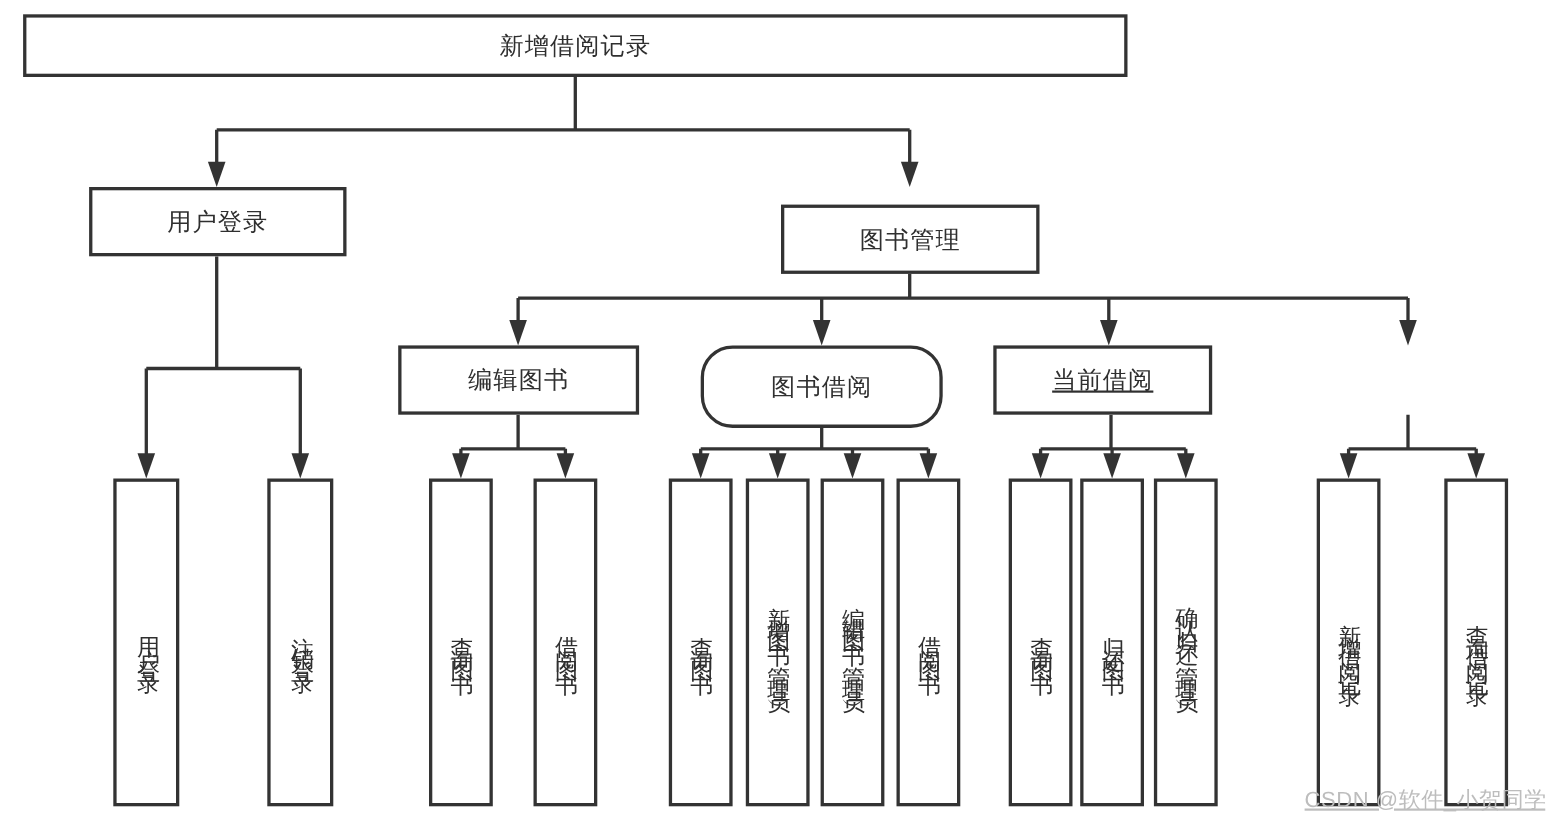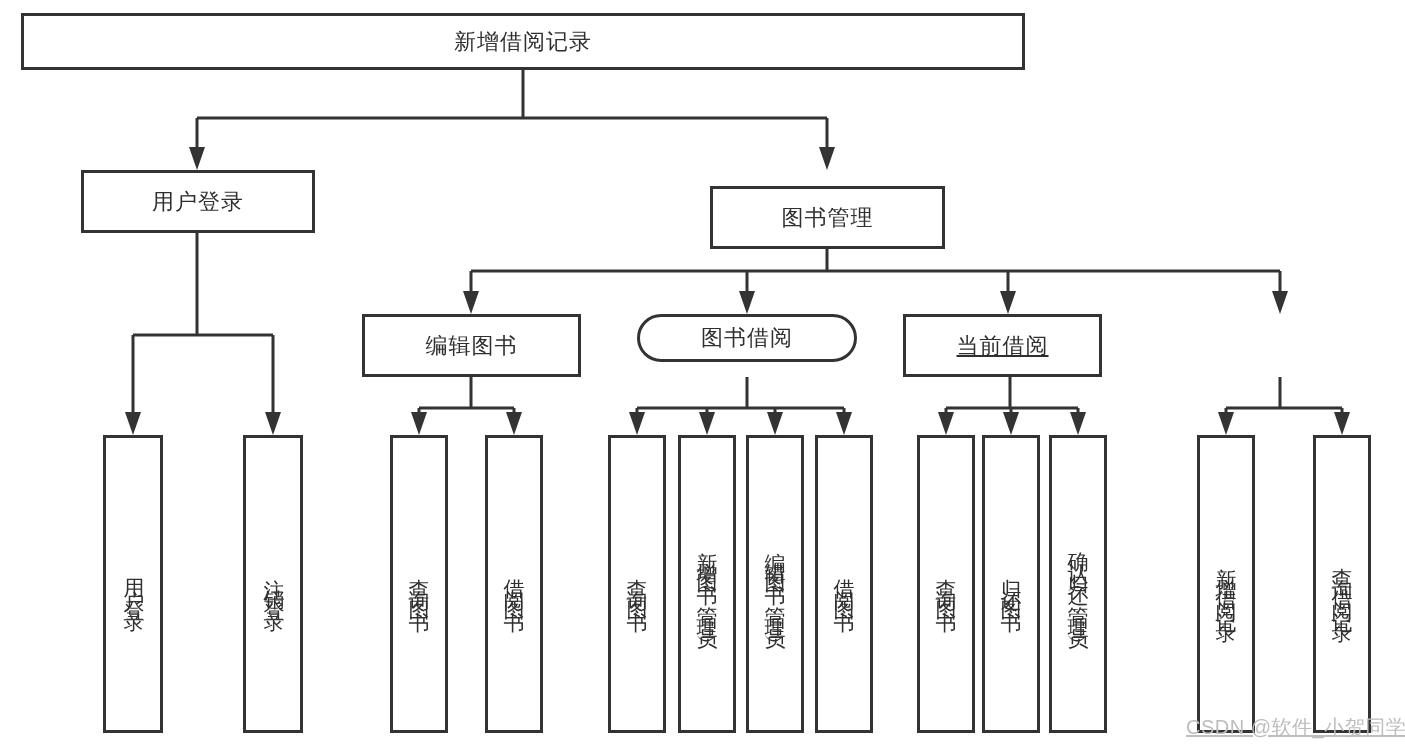--- a/index.html
+++ b/index.html
@@ -85,21 +85,21 @@
       <polygon points="1334,412 1350,412 1342,435"></polygon>
     </g>
   </svg>
 
   <div class="node" style="left:21px; top:13px; width:1004px; height:57px;">新增借阅记录</div>
 
   <div class="node" style="left:81px; top:170px; width:234px; height:63px;">用户登录</div>
   <div class="node" style="left:710px; top:170px; width:235px; height:63px;margin-top:16px;">图书管理</div>
 
   <div class="node" style="left:362px; top:314px; width:219px; height:63px;">编辑图书</div>
-  <div class="node" style="left:637px; top:314px; width:220px; height:48px;border-radius:29px;">图书借阅</div>
+  <div class="node" style="left:637px; top:314px; width:220px; height:75px;border-radius:29px;">图书借阅</div>
   <div class="node" style="left:903px; top:314px; width:199px; height:63px;text-decoration:underline;">当前借阅</div>
 
   <div class="node vertical" style="left:103px; top:435px; width:60px; height:298px;">用户登录</div>
   <div class="node vertical" style="left:243px; top:435px; width:60px; height:298px;">注销登录</div>
 
   <div class="node vertical" style="left:390px; top:435px; width:58px; height:298px;">查询图书</div>
   <div class="node vertical" style="left:485px; top:435px; width:58px; height:298px;">借阅图书</div>
 
   <div class="node vertical" style="left:608px; top:435px; width:58px; height:298px;">查询图书</div>
   <div class="node vertical" style="left:678px; top:435px; width:58px; height:298px;">新增图书（管理员）</div>

